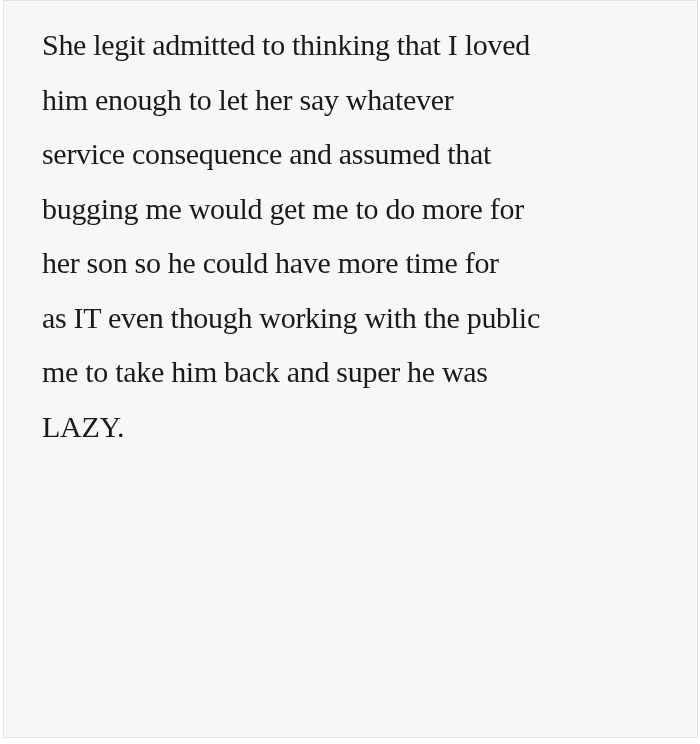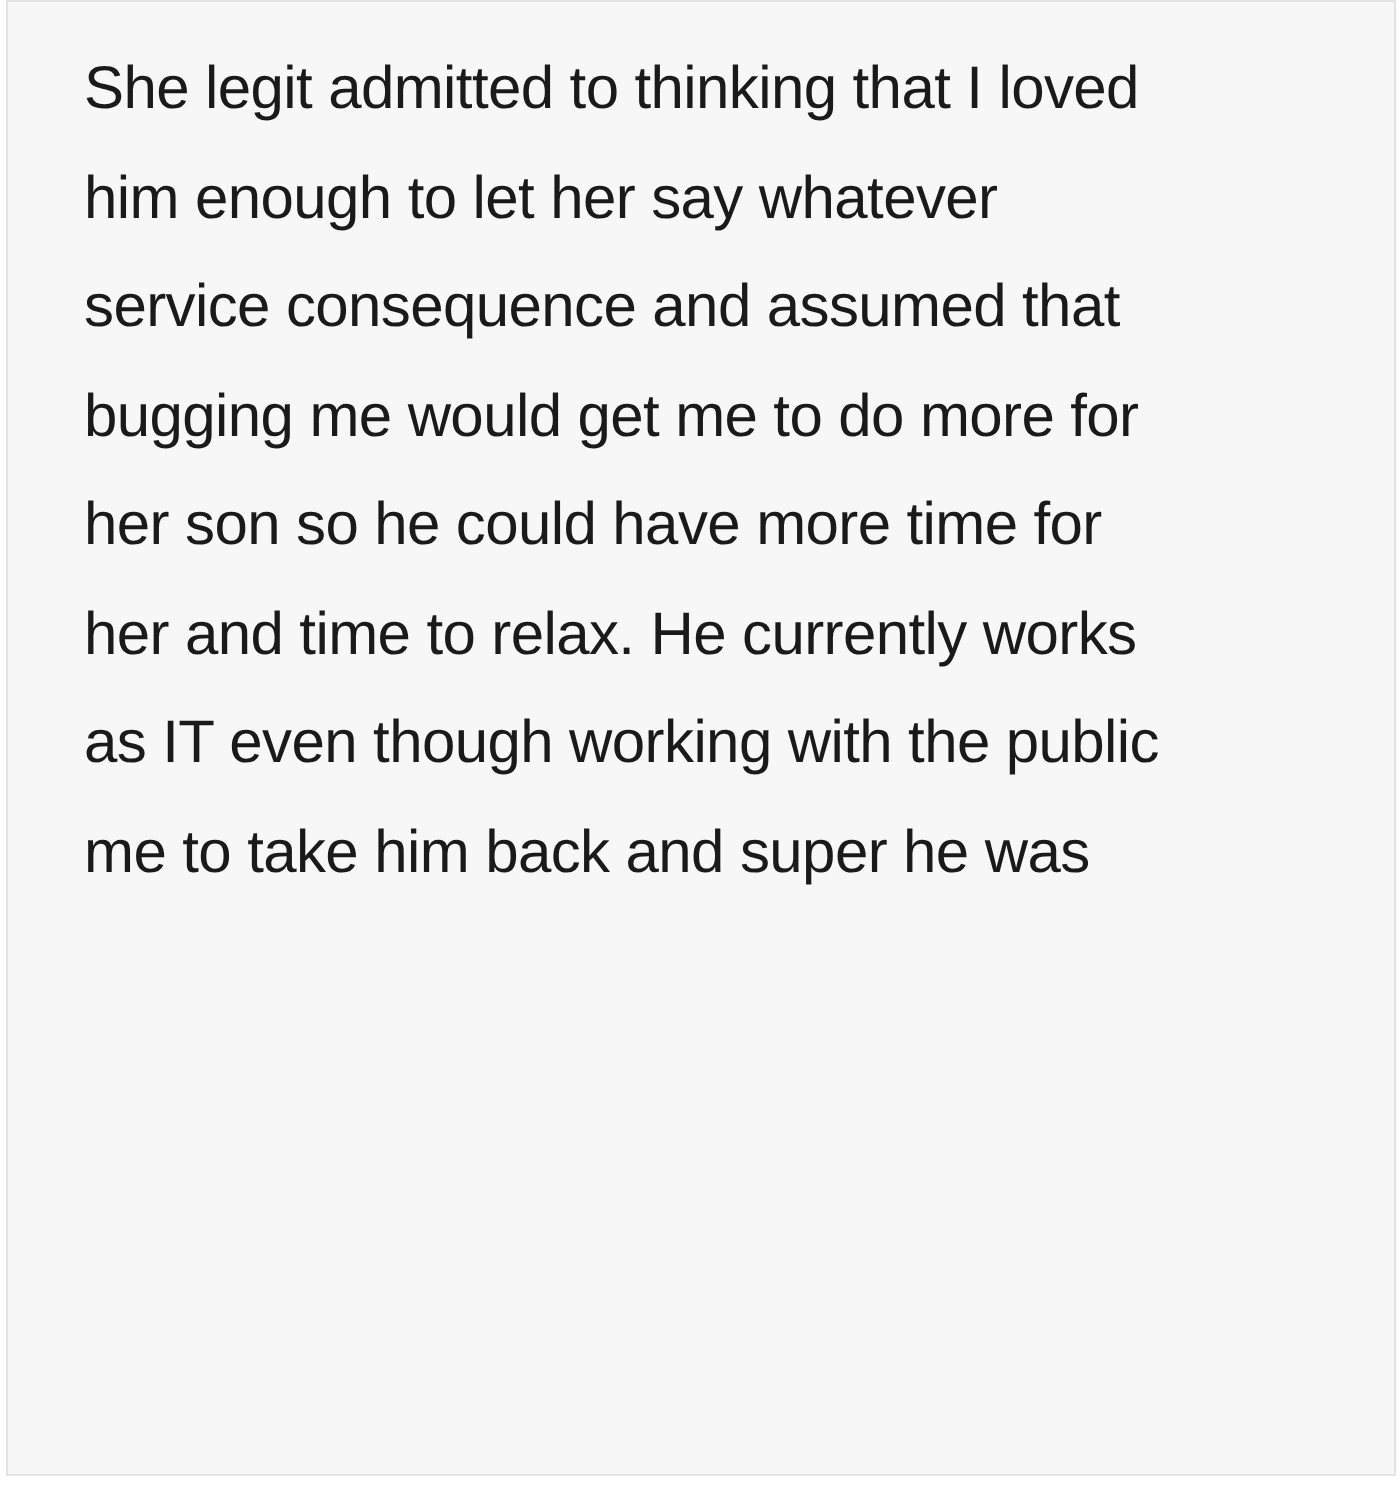--- a/index.html
+++ b/index.html
@@ -19,37 +19,37 @@
     position: absolute;
     left: 3px;
     top: 0;
     width: 695px;
     height: 738px;
     background: var(--panel-bg);
     border: 1px solid var(--border-color);
   }
   .quote-text {
     padding: 17px 6px 0 38px;
-    font-family: Liberation Sans, sans-serif;
+    font-family: Liberation Serif, serif;
     font-size: 30px;
     line-height: 54.5px;
     color: var(--text-color);
     letter-spacing: -0.3px;
   }
   .quote-line {
     white-space: nowrap;
   }
 </style>
 </head>
 <body>
 
 <div class="quote-panel">
   <div class="quote-text">
     <div class="quote-line">She legit admitted to thinking that I loved</div>
     <div class="quote-line">him enough to let her say whatever</div>
     <div class="quote-line">service consequence and assumed that</div>
     <div class="quote-line">bugging me would get me to do more for</div>
     <div class="quote-line">her son so he could have more time for</div>
-    <div class="quote-line">her and time to relax. He currently works</div>
     <div class="quote-line">as IT even though working with the public</div>
     <div class="quote-line">me to take him back and super he was</div>
+    <div class="quote-line">LAZY.</div>
   </div>
 </div>
 
 </body></html>

